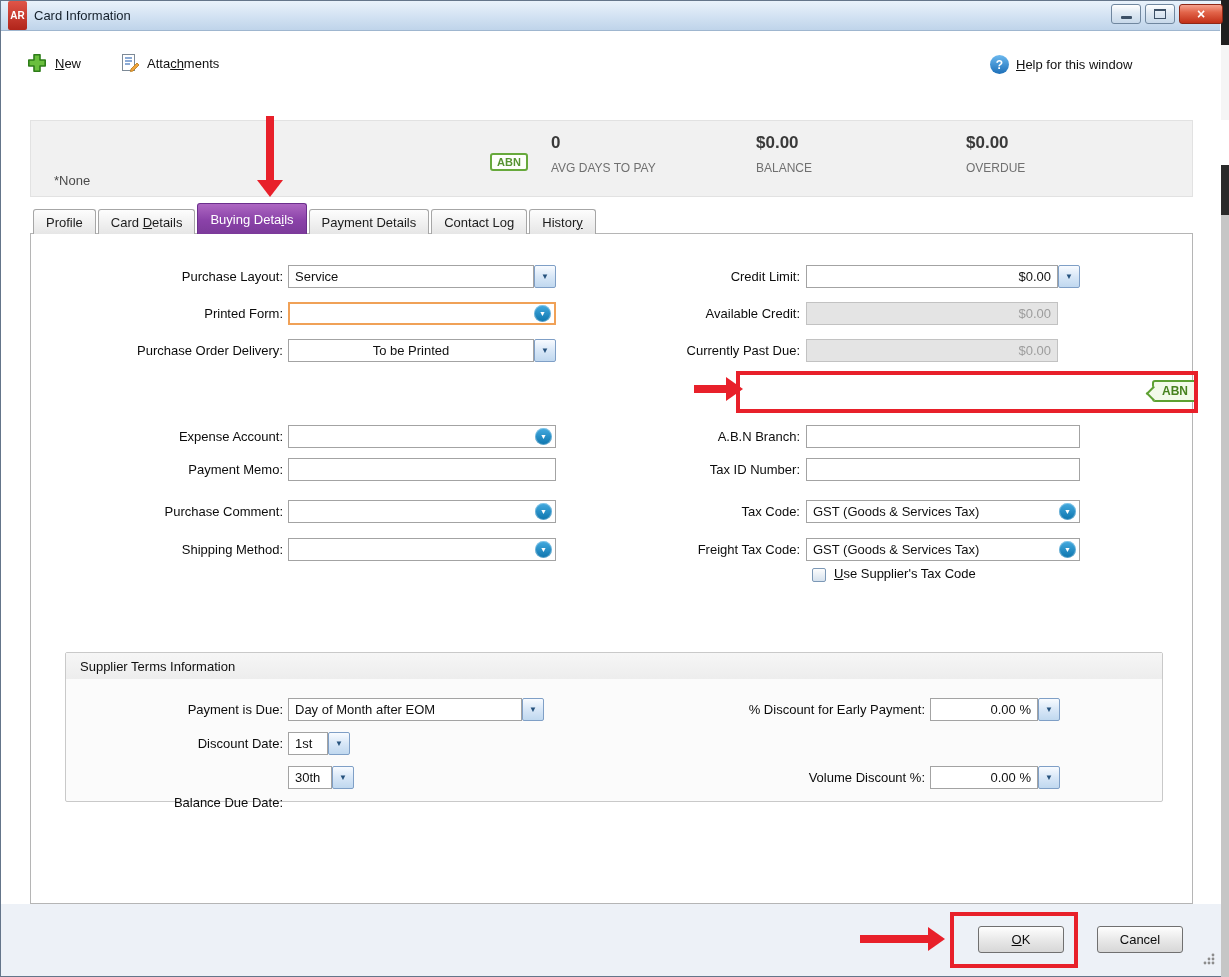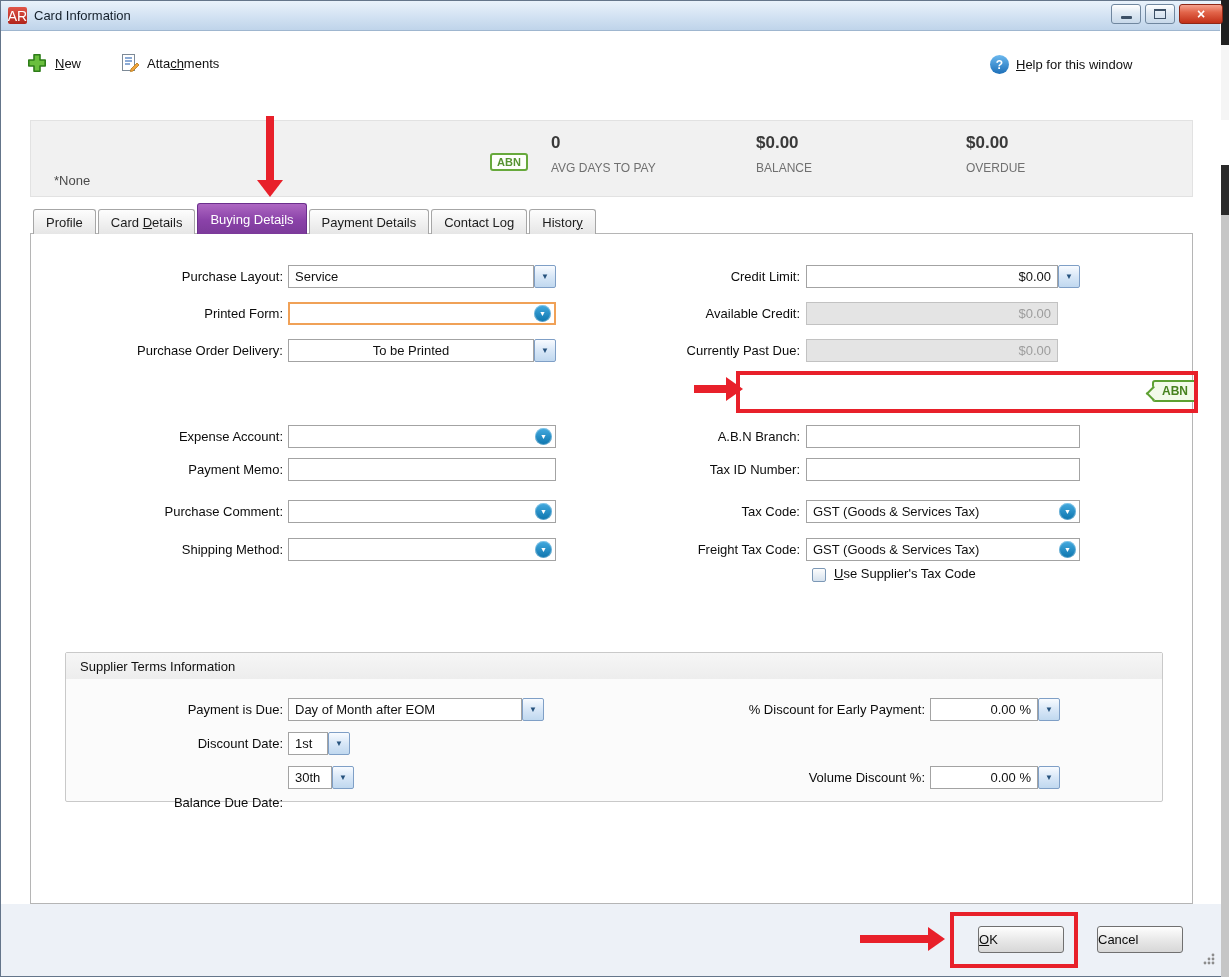--- a/index.html
+++ b/index.html
@@ -10,22 +10,22 @@
 
   
   .bg-strip{position:absolute;right:0;top:0;width:8px;height:977px;
     background:linear-gradient(#1f1f1f 0 45px,#f5f5f5 45px 120px,#fff 120px 165px,
       #2a2a2a 165px 215px,#c6c6c6 215px 100%);}
 
   
   .titlebar{position:absolute;left:1px;top:1px;width:1219px;height:30px;box-sizing:border-box;
     background:linear-gradient(180deg,#e9f2fb,#d4e3f3 50%,#bfd4ea);
     border-bottom:1px solid #9fb6cf;display:flex;align-items:center;gap:7px;padding-left:7px;}
-  .app-icon{width:19px;height:17px;border-radius:2px;background:linear-gradient(#e05548,#b1241a);
-    color:#fff;font-size:14px;font-weight:normal;display:flex;align-items:center;justify-content:center;}
+  .app-icon{width:19px;height:29px;border-radius:2px;background:linear-gradient(#e05548,#b1241a);
+    color:#fff;font-size:10px;font-weight:bold;display:flex;align-items:center;justify-content:center;}
   .title-text{font-size:13px;color:#15202b;}
   .win-controls{position:absolute;right:6px;top:4px;display:flex;gap:4px;}
   .win-btn{width:30px;height:20px;box-sizing:border-box;border:1px solid #70879f;border-radius:3px;
     background:linear-gradient(#fff,#dfe9f3 45%,#c8d9ea);display:flex;align-items:flex-end;justify-content:center;}
   .win-btn .bar{width:11px;height:3px;background:#3d5066;margin-bottom:4px;border-radius:1px;}
   .win-btn .box{width:10px;height:7px;border:1px solid #3d5066;border-top-width:2px;margin-bottom:4px;}
   .win-btn.close{width:44px;align-items:center;background:linear-gradient(#f5a28f,#e2654a 40%,#c22f17);
     border-color:#8e2716;color:#fff;font-size:14px;font-weight:bold;line-height:18px;}
 
   
@@ -79,21 +79,21 @@
   .group{position:absolute;left:65px;top:652px;width:1098px;height:150px;box-sizing:border-box;
     border:1px solid #c9c9c9;background:#fbfbfb;border-radius:2px;z-index:2;}
   .group-band{position:absolute;left:66px;top:653px;width:1096px;height:26px;
     background:linear-gradient(#f6f6f6,#ededed);z-index:2;}
   .group-title{position:absolute;left:80px;top:659px;font-size:13px;color:#101010;z-index:4;}
 
   
   .footer{position:absolute;left:1px;top:904px;width:1220px;height:72px;background:#edf1f7;}
   .btn{position:absolute;width:86px;height:27px;box-sizing:border-box;border:1px solid #707070;border-radius:3px;
     background:linear-gradient(#fefefe,#e9e9e9 50%,#d7d7d7);font-size:13px;color:#0c0c0c;
-    display:flex;align-items:center;justify-content:flex-start;z-index:4;}
+    display:flex;align-items:center;justify-content:center;z-index:4;}
   .grip{position:absolute;left:1202px;top:952px;z-index:4;}
 
   
   .a-red{position:absolute;box-sizing:border-box;border:4px solid #e8202a;z-index:9;}
   .shaft{position:absolute;background:#e8202a;z-index:9;}
   .head-down{position:absolute;width:0;height:0;border-left:13px solid transparent;
     border-right:13px solid transparent;border-top:17px solid #e8202a;z-index:9;}
   .head-right{position:absolute;width:0;height:0;border-top:12px solid transparent;
     border-bottom:12px solid transparent;border-left:17px solid #e8202a;z-index:9;}
 </style>

